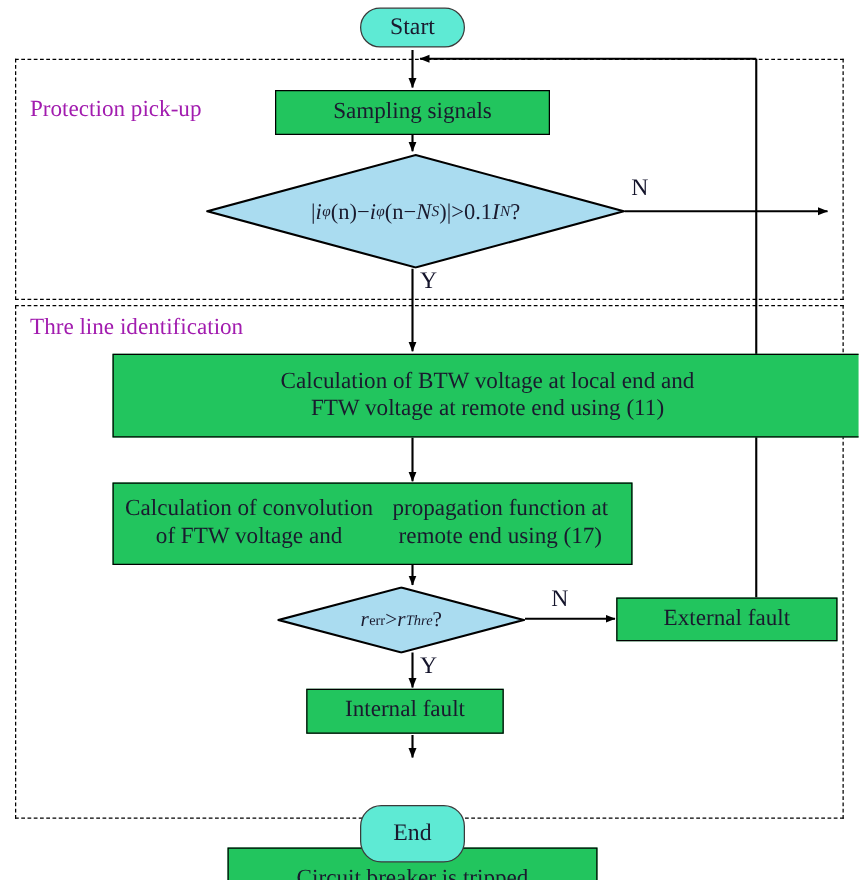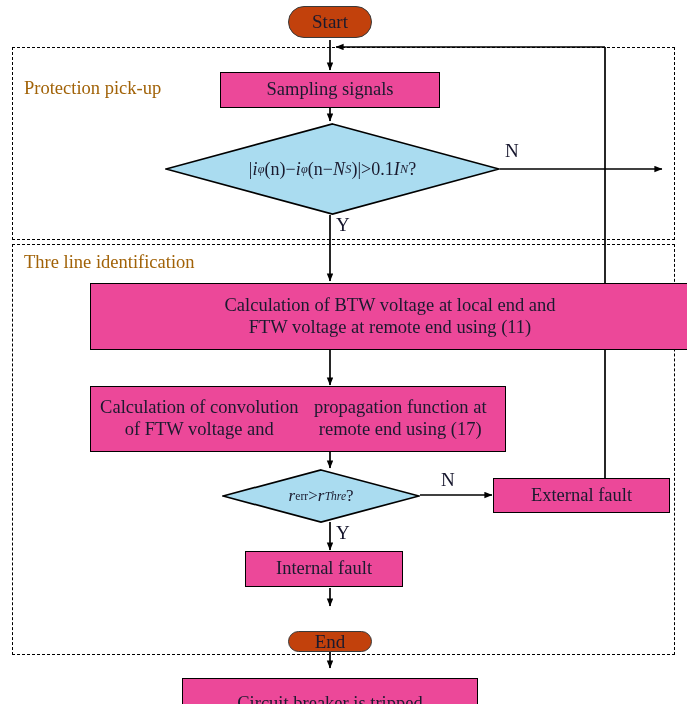--- a/index.html
+++ b/index.html
@@ -29,40 +29,40 @@
     position: absolute;
     border: 1.6px dashed #000000;
     box-sizing: border-box;
     background: transparent;
   }
   .group-label {
     position: absolute;
     font-size: 18.5px;
     line-height: 1;
     white-space: nowrap;
-    color: #a16207;
+    color: #a21caf;
   }
   
   .node {
     position: absolute;
     box-sizing: border-box;
     display: flex;
     align-items: center;
     justify-content: center;
     text-align: center;
   }
   .process {
-    background: #ec4899;
+    background: #22c55e;
     border: 1.6px solid #000000;
     font-size: 18.5px;
     line-height: 1.18;
     padding: 16px 6px;
   }
   .terminator {
-    background: #c2410c;
+    background: #5eead4;
     border: 1.6px solid #3a3a3a;
     border-radius: 17px;
     font-size: 19px;
   }
   .decision-wrap {
     position: absolute;
   }
   .decision-wrap svg {
     position: absolute;
     left: 0; top: 0;
@@ -199,15 +199,15 @@
 
   <div class="branch-label" style="left:441px; top:470px;">N</div>
   <div class="branch-label" style="left:336px; top:523px;">Y</div>
 
   <div class="node process" style="left:493px; top:478px; width:177px; height:35px;">External fault</div>
 
   <div class="node process" style="left:245px; top:551px; width:158px; height:36px;">Internal fault</div>
 
   <div class="node process" style="left:182px; top:642px; width:296px; height:52px;margin-top:36px;">Circuit breaker is tripped</div>
 
-  <div class="node terminator" style="left:288px; top:631px; width:84px; height:21px;">End</div>
+  <div class="node terminator" style="left:288px; top:644px; width:84px; height:46px;">End</div>
 
 </div>
 
 </body></html>

